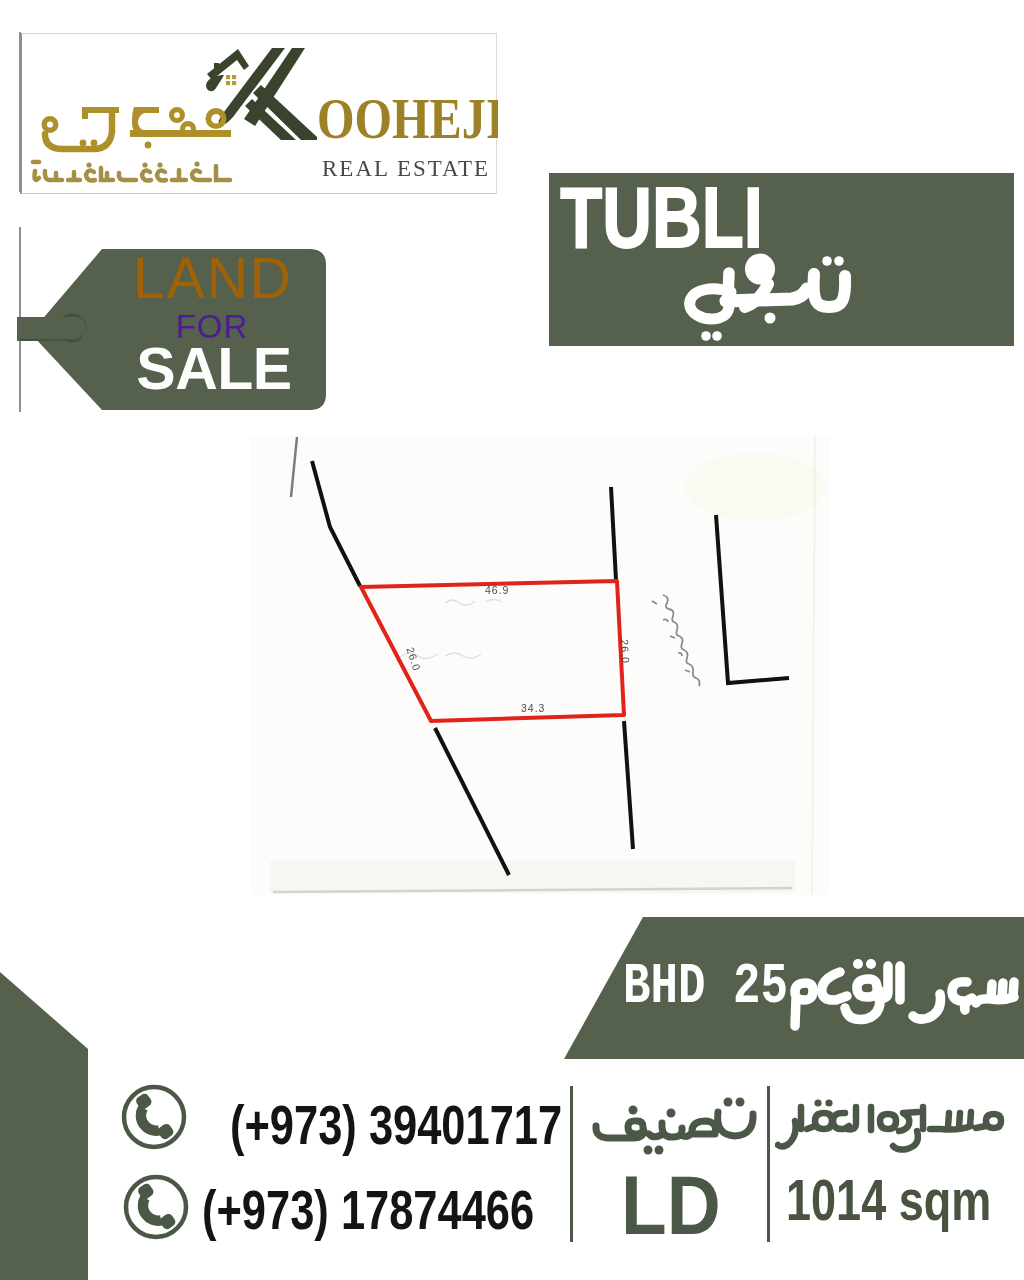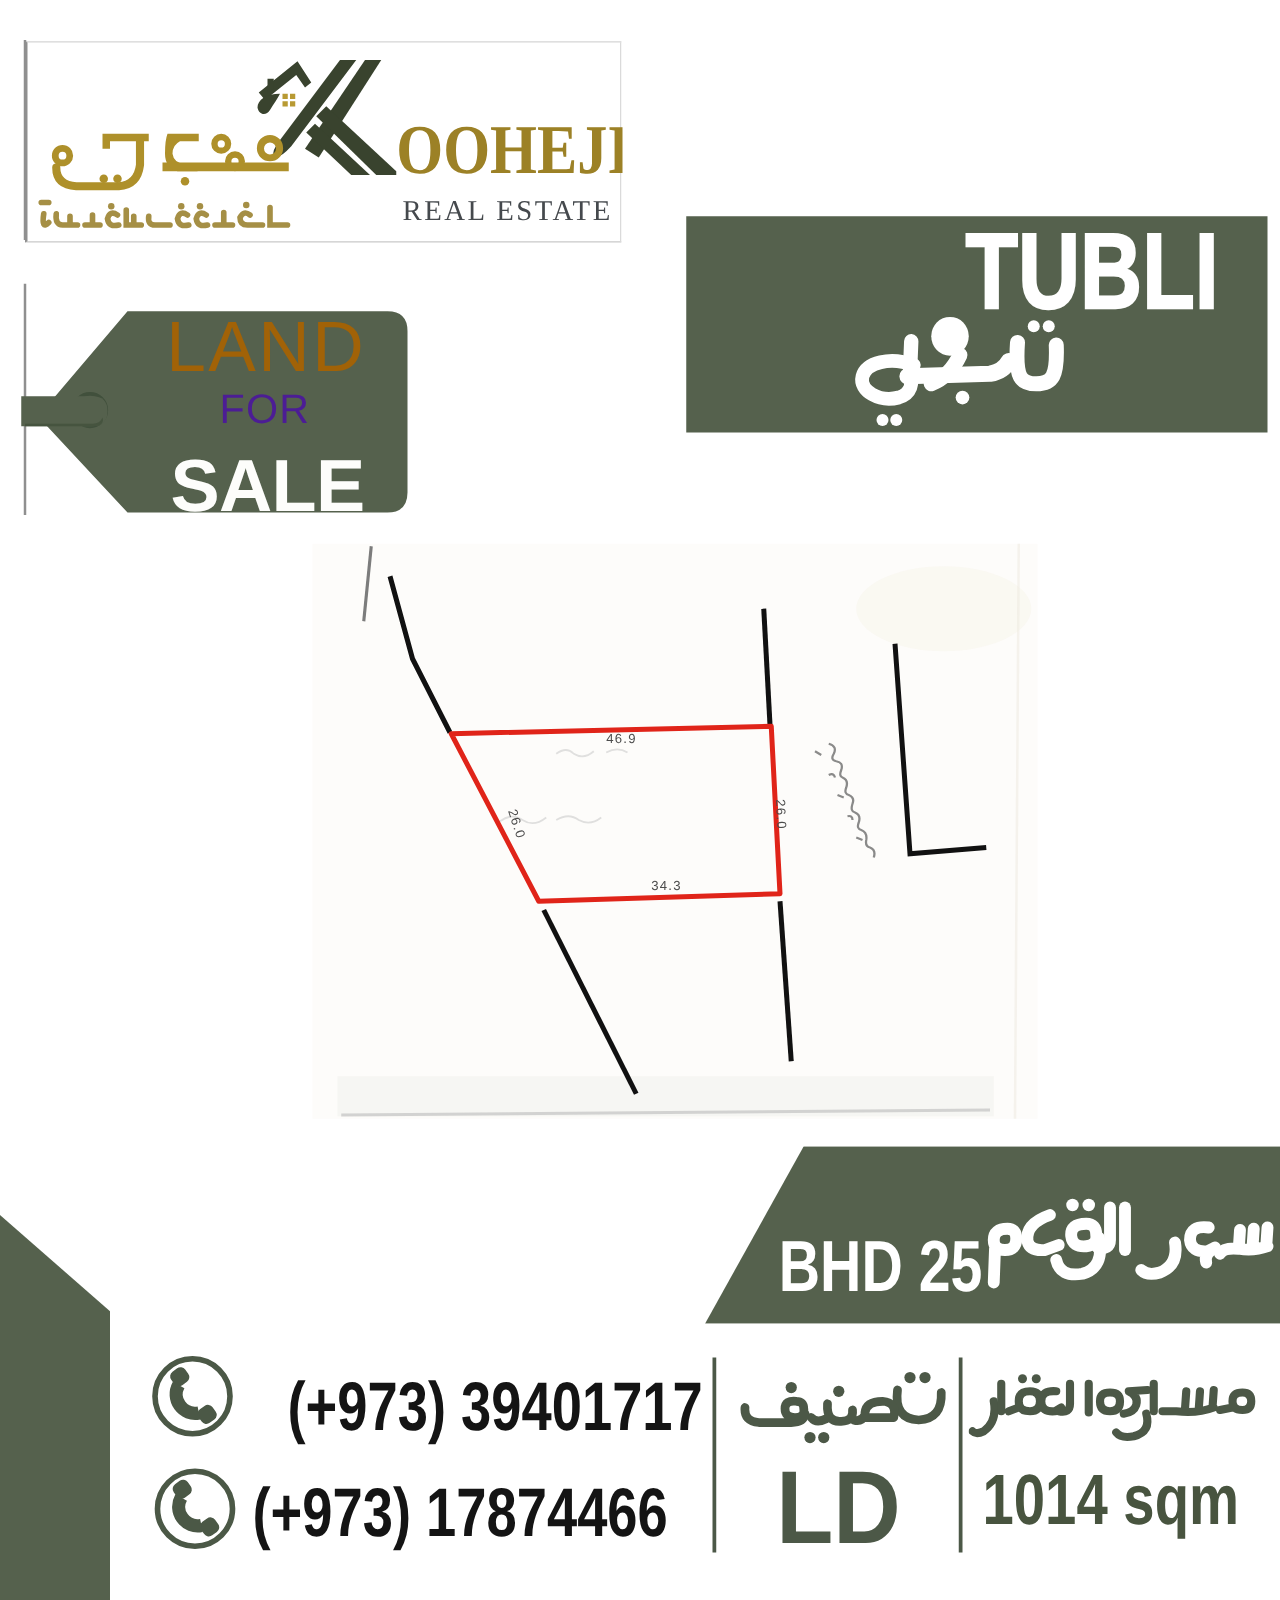--- a/index.html
+++ b/index.html
@@ -95,25 +95,25 @@
   <circle cx="72" cy="88" r="13" fill="none" stroke="#41503c" stroke-width="3"></circle>
 
   <path d="M 17 77 L 74 77 Q 86 77 86 89 Q 86 101 74 101 L 17 101 Z" fill="#55614d"></path>
   <path d="M 20 99 L 74 99 Q 80 99 82 94 Q 84 101 74 101 L 20 101 Z" fill="#46543f"></path>
 </svg>
 
 <div class="abs" style="left:100px;top:250px;width:226px;text-align:center;color:#a16207;font-size:57px;line-height:57px;letter-spacing:2px;"><span style="display:inline-block;opacity:0.999;">LAND</span></div>
 
 <div class="abs" style="left:99px;top:310px;width:226px;text-align:center;color:#4c1d95;font-size:33px;line-height:33px;letter-spacing:1px;"><span style="display:inline-block;opacity:0.999;">FOR</span></div>
 
-<div class="abs" style="left:101px;top:340px;width:226px;text-align:center;color:#fdfdfb;font-size:59px;line-height:59px;letter-spacing:-0.5px;font-weight:bold;"><span style="display:inline-block;opacity:0.999;margin-top:20px;">SALE</span></div>
+<div class="abs" style="left:101px;top:340px;width:226px;text-align:center;color:#fdfdfb;font-size:59px;line-height:59px;letter-spacing:-0.5px;font-weight:bold;"><span style="display:inline-block;opacity:0.999;">SALE</span></div>
 
 <div class="abs" style="left:549px;top:173px;width:465px;height:173px;background:#55614d;"></div>
 
-<div class="abs" style="left:535px;top:173px;width:465px;text-align:right;">
+<div class="abs" style="left:535px;top:173px;width:465px;text-align:left;">
   <span style="display:inline-block;color:#fff;font-weight:bold;font-size:86px;line-height:86px;letter-spacing:0px;-webkit-text-stroke:1.8px #fff;transform:scaleX(0.80);transform-origin:center;position:relative;top:1px;">TUBLI</span>
 </div>
 
 <svg class="abs" style="left:675px;top:245px;" width="185" height="110" viewBox="675 245 185 110">
   <g stroke="#fff" fill="none" stroke-linecap="round" stroke-linejoin="round">
 
     <path d="M 814 274 C 812 303 817 307 829 307 C 842 307 846 301 845 276" stroke-width="12"></path>
 
     <path d="M 768 284 Q 760 301 745 307" stroke-width="12"></path>
 
@@ -176,21 +176,21 @@
   <text x="281" y="287" font-size="10.5" fill="#4c4c4c" font-family="Liberation Sans, sans-serif" letter-spacing="1">34.3</text>
 
   <g stroke="#6e6e6e" stroke-width="1.8" fill="none" opacity="0.8">
     <path d="M 423 170 q 7 2 4 8 q -3 5 2 6 q 6 1 4 7 q -2 5 1 6 q 5 2 3 8 q -2 5 2 6 q 5 2 3 7 q -2 6 2 7 q 5 2 3 8 q -2 5 2 6 q 5 2 4 8 q -1 5 3 6 q 5 2 3 8"></path>
     <path d="M 412 176 l 5 3 m 6 16 q 4 -2 5 2 m 2 14 l 5 2 m 3 15 q 4 -1 4 3 m 3 14 l 5 2"></path>
   </g>
 </svg>
 
 <div class="abs" style="left:0;top:917px;width:1024px;height:142px;background:#55614d;clip-path:polygon(643px 0,1024px 0,1024px 142px,564px 142px);"></div>
 
-<div class="abs" style="left:623px;top:985px;width:170px;">
+<div class="abs" style="left:623px;top:958px;width:170px;font-family:Liberation Mono, monospace;">
   <span style="display:inline-block;color:#fff;font-weight:bold;font-size:58px;line-height:58px;transform:scaleX(0.79);transform-origin:left;white-space:nowrap;">BHD 25</span>
 </div>
 
 <svg class="abs" style="left:785px;top:950px;" width="239" height="90" viewBox="785 950 239 90">
   <g stroke="#fff" fill="none" stroke-linecap="round" stroke-linejoin="round" stroke-width="9.5">
 
     <path d="M 806 983 Q 795 983 795 992 Q 795 1000 804 1000 Q 813 1000 813 991 Q 813 983 806 983 M 796 999 L 795 1026"></path>
 
     <path d="M 840 972 Q 820 979 822 993 Q 824 1001 836 1000 L 847 996"></path>
 

